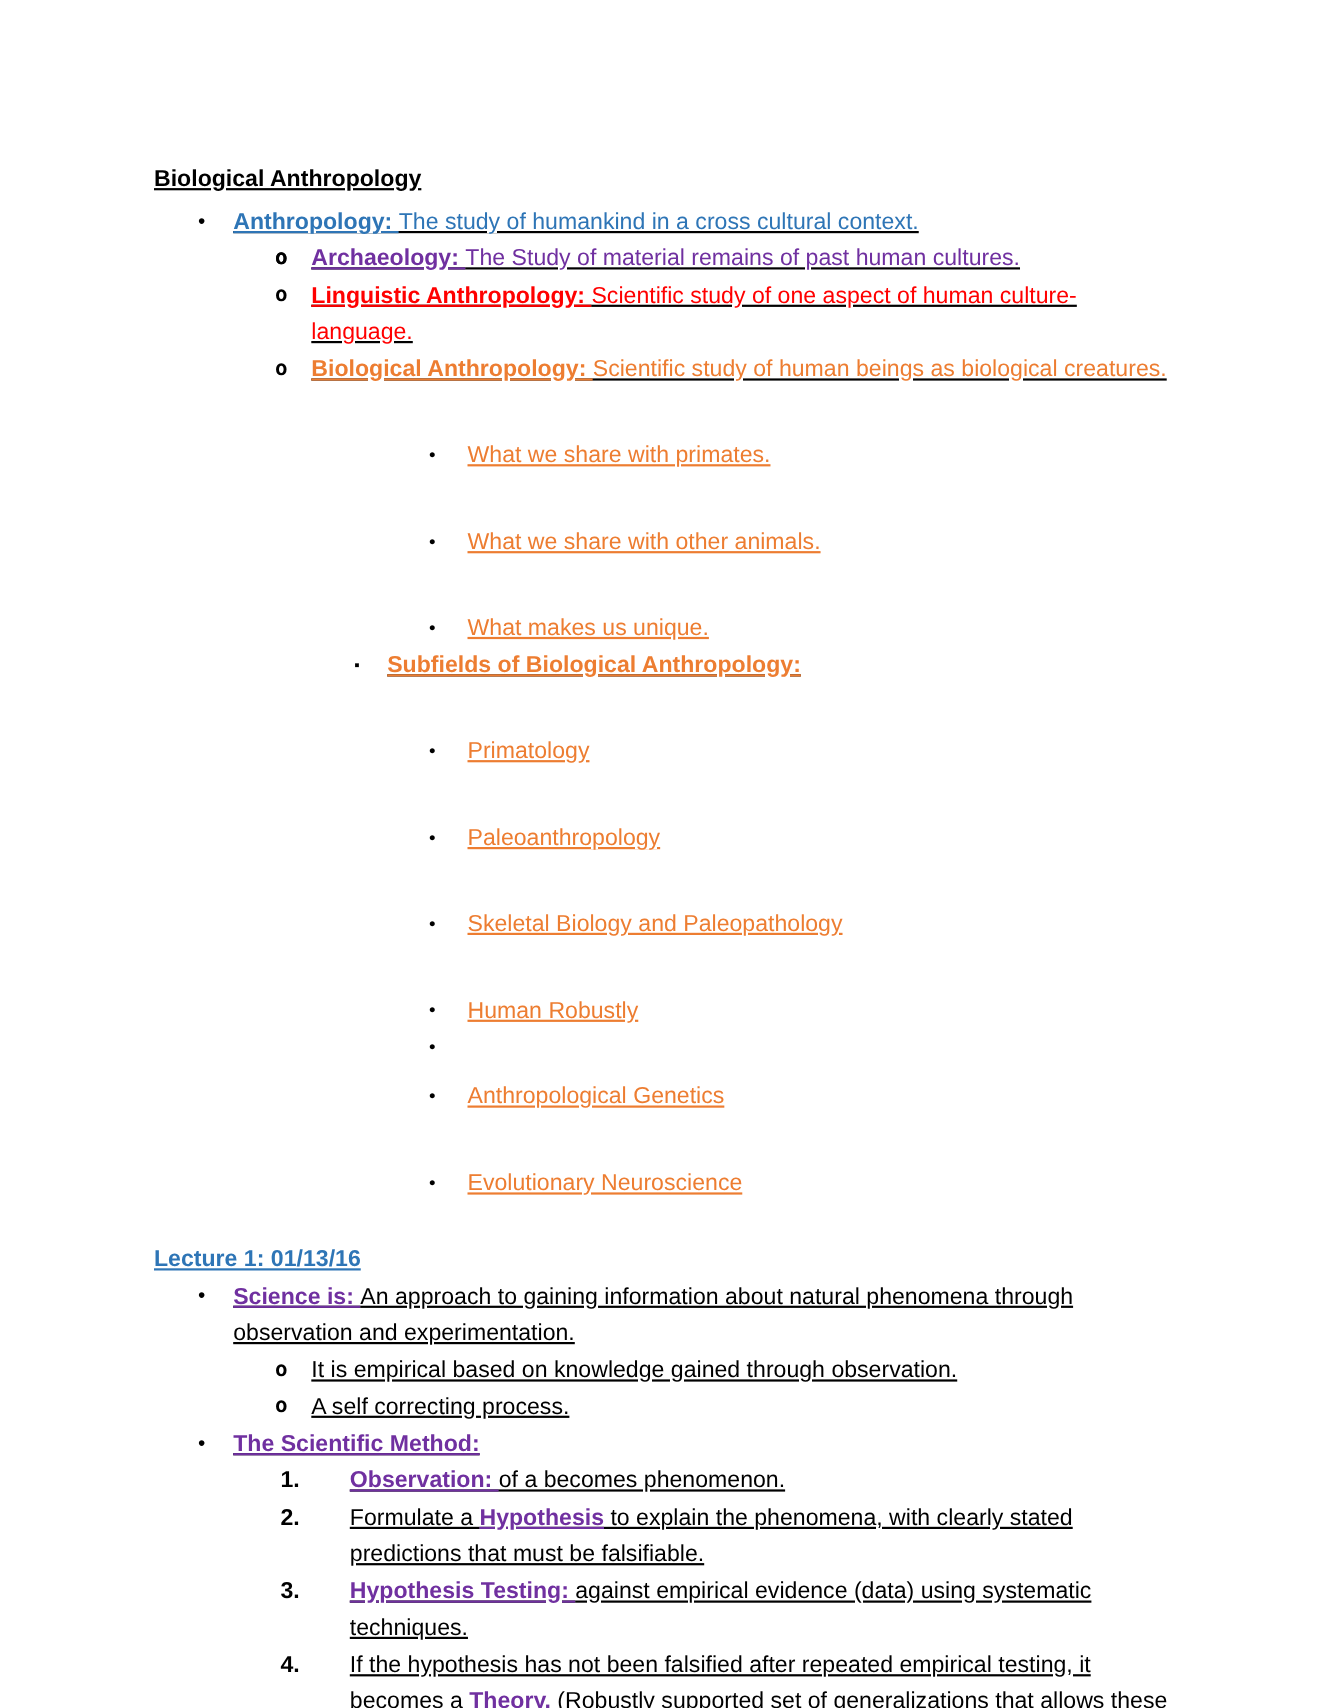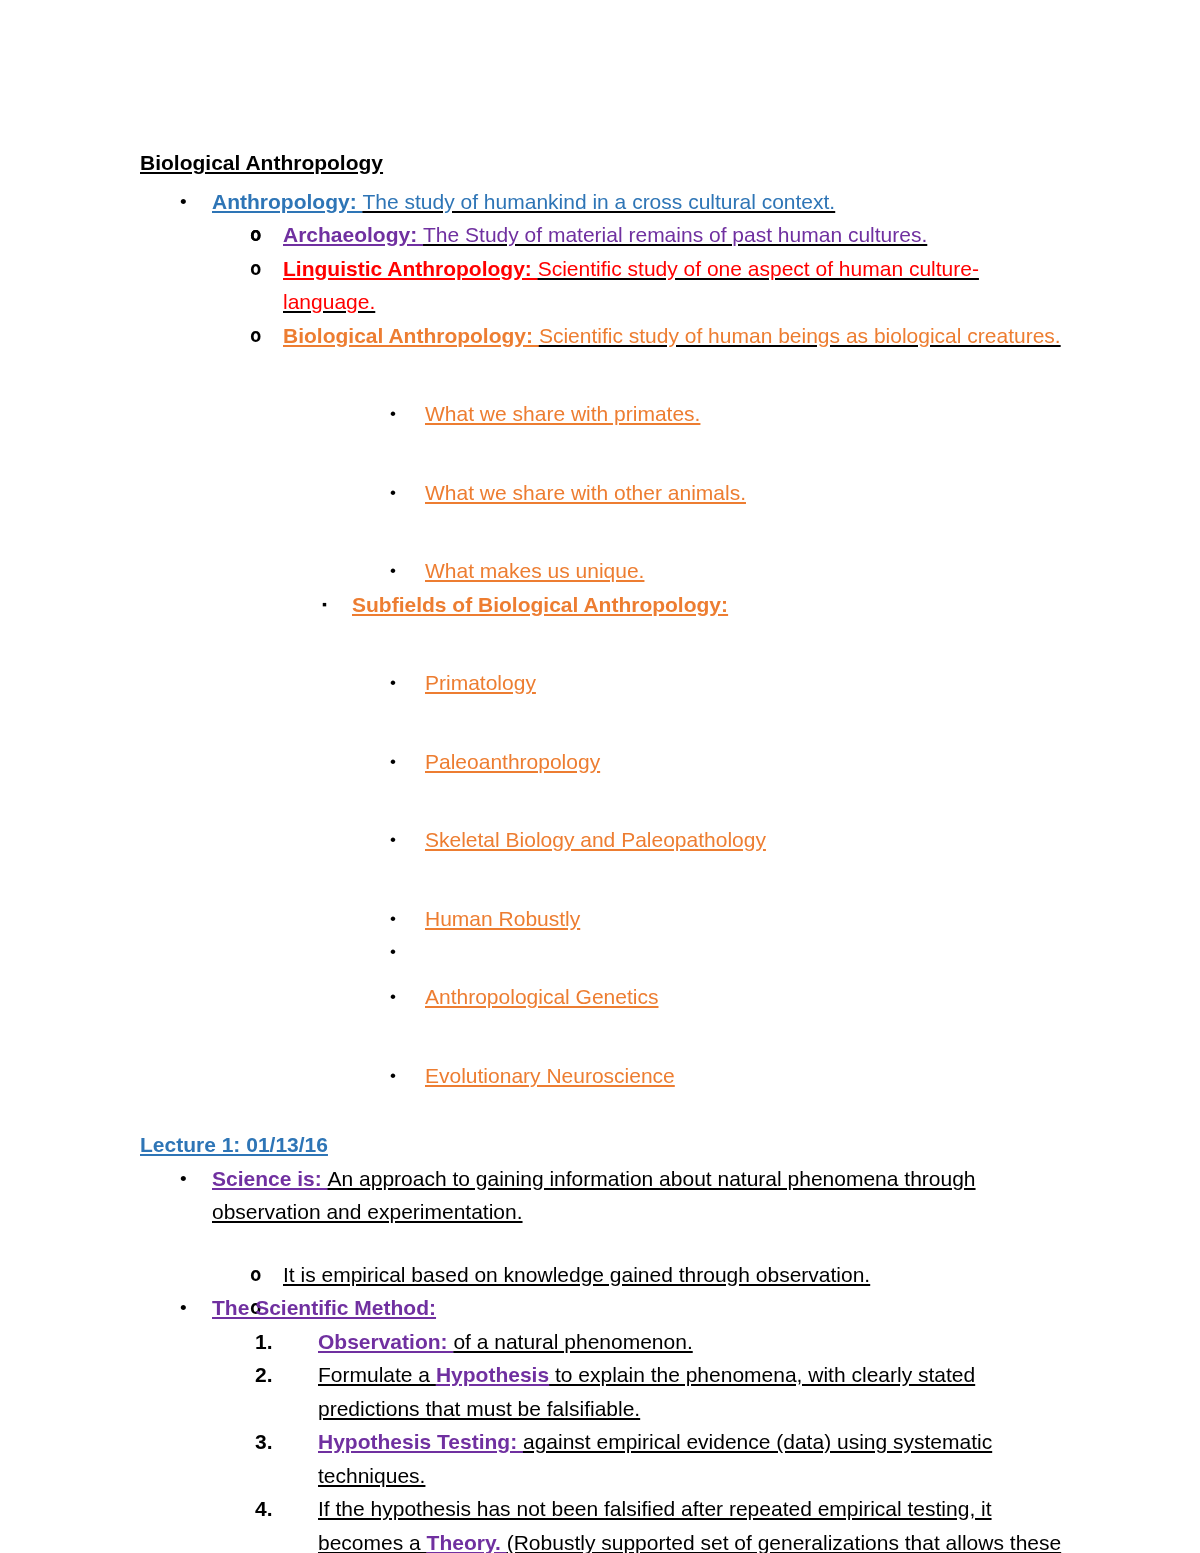--- a/index.html
+++ b/index.html
@@ -51,21 +51,21 @@
   .num .mk { left: 255px; font-weight: bold; font-family: "Liberation Sans", sans-serif; }
   .num .tx { margin-left: 318px; }
 
   .term { font-weight: bold; text-decoration: underline; }
 
   .c-blue   { color: #2E75B6; }
   .c-green  { color: #538135; }
   .c-purple { color: #7030A0; }
   .c-red    { color: #FF0000; }
   .c-orange { color: #ED7D31; }
-  .c-black  { color: #000000; margin-top: 29px; }
+  .c-black  { color: #000000; }
 </style>
 </head>
 <body>
 
 <div class="page">
 
   <div class="heading s1">Biological Anthropology</div>
 
   <div class="li l1">
     <span class="mk">•</span>
@@ -143,30 +143,31 @@
     <span class="mk">•</span>
     <span class="tx"><span class="term c-purple">Science is: </span><span class="c-black">An approach to gaining information about natural phenomena through observation and experimentation.</span></span>
   </div>
 
   <div class="li l2">
     <span class="mk">o</span>
     <span class="tx c-black">It is empirical based on knowledge gained through observation.</span>
   </div>
   <div class="li l2">
     <span class="mk">o</span>
+    <span class="tx c-black">A self correcting process.</span>
   </div>
 
   <div class="li l1">
     <span class="mk">•</span>
     <span class="tx"><span class="term c-purple">The Scientific Method:</span></span>
   </div>
 
   <div class="li num">
     <span class="mk">1.</span>
-    <span class="tx"><span class="term c-purple">Observation: </span><span class="c-black">of a natural phenomenon.</span></span>
+    <span class="tx"><span class="term c-purple">Observation: </span><span class="c-black">of a becomes phenomenon.</span></span>
   </div>
 
   <div class="li num">
     <span class="mk">2.</span>
     <span class="tx"><span class="c-black">Formulate a </span><span class="term c-purple">Hypothesis</span><span class="c-black"> to explain the phenomena, with clearly stated predictions that must be falsifiable.</span></span>
   </div>
 
   <div class="li num">
     <span class="mk">3.</span>
     <span class="tx"><span class="term c-purple">Hypothesis Testing: </span><span class="c-black">against empirical evidence (data) using systematic techniques.</span></span>

